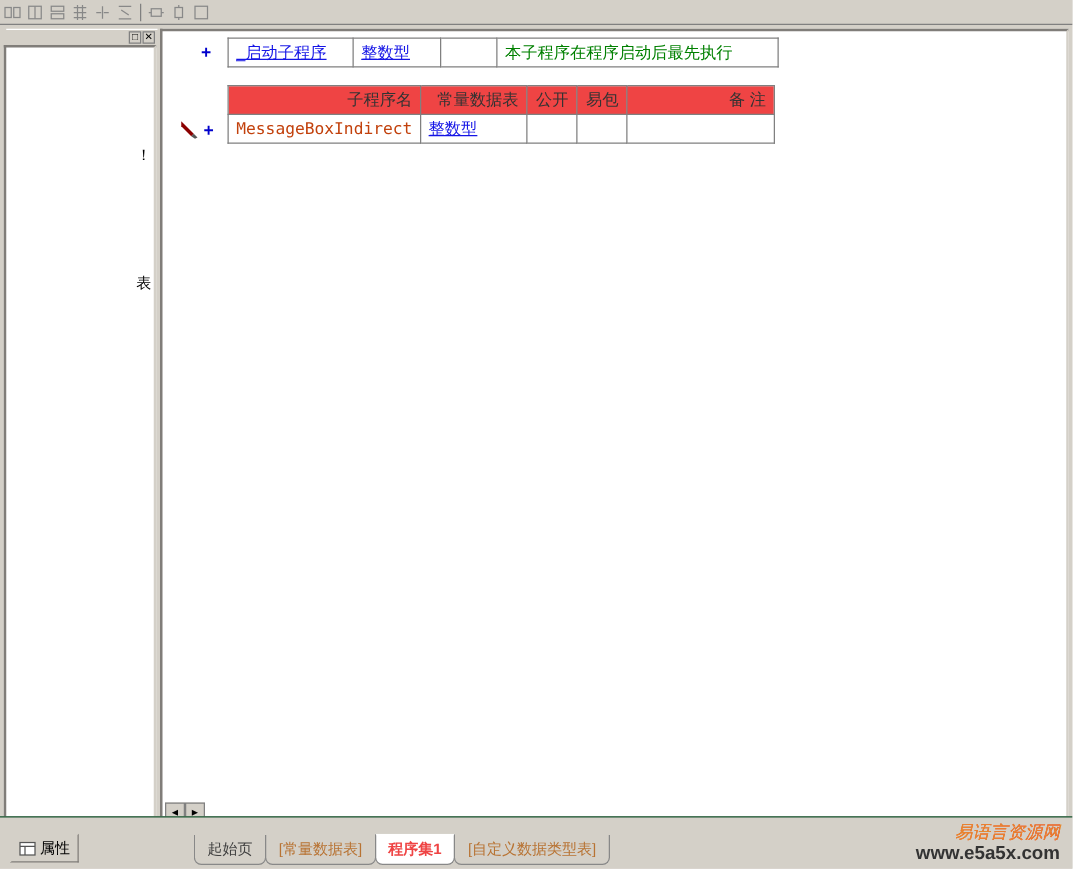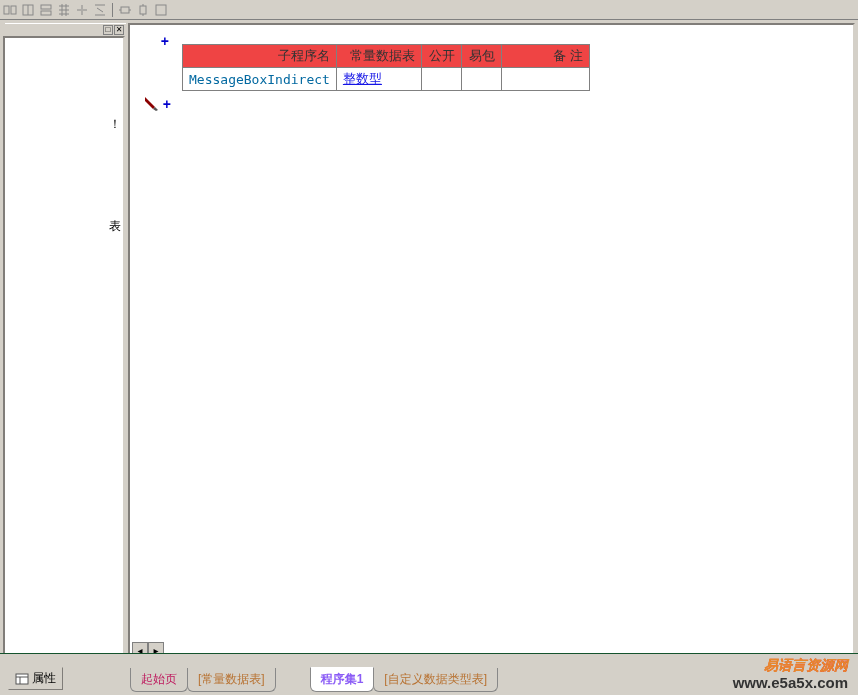--- a/index.html
+++ b/index.html
@@ -133,21 +133,21 @@
     }
     .col-name { width: 100px; }
     .col-type { width: 70px; }
     .col-empty { width: 45px; }
     .col-comment-wide { width: 225px; }
     
     .col2-name { width: 145px; }
     .col2-type { width: 85px; }
     .col2-public { width: 40px; margin-left: 20px; }
     .col2-pkg { width: 40px; font-family: Liberation Mono, monospace; }
-    .col2-note { width: 88px; }
+    .col2-note { width: 118px; }
     
     .link-blue { color: #1515e6; text-decoration: underline; cursor: default; }
     .text-green { color: #008000; }
     
     .scroll-indicator {
       position: absolute;
       bottom: 2px;
       left: 2px;
       display: flex;
     }
@@ -203,41 +203,40 @@
       padding: 3px 10px;
       font-size: 12px;
       border: 1px solid #888;
       border-top: none;
       border-radius: 0 0 6px 6px;
       background: #d4d0c8;
       margin-right: -1px;
       cursor: pointer;
       position: relative;
     }
-    .tab-blue { color: #be185d; }
+    .tab-blue { color: #404040; margin-left: 25px; }
     .tab-orange { color: #b87333; }
     .tab-active {
       background: white;
       font-weight: bold;
-      color: #8b5cf6;
+      color: #ef4444;
       z-index: 1;
       border-top: 1px solid white;
-      margin-left: 35px;
     }
     
     .watermark {
       position: absolute;
       bottom: 3px;
       right: 10px;
       text-align: right;
       line-height: 1.2;
     }
     .watermark-cn {
       font-size: 14px;
-      font-weight: bold;
+      font-weight: normal;
       background: linear-gradient(90deg, #ff6600, #ff0000);
       -webkit-background-clip: text;
       background-clip: text;
       color: #e58930;
       font-style: italic;
     }
     .watermark-url {
       font-size: 15px;
       color: #333;
       font-weight: bold;
@@ -321,20 +320,30 @@
       <span class="sidebar-char" style="top:78px;right:2px;">！</span>
       <span class="sidebar-char" style="top:180px;right:2px;">表</span>
     </div>
   </div>
 
   <div class="content-area">
     <div class="content-inner">
       <div class="row-marker" style="top:8px;">
         <span class="plus-sign">+</span>
       </div>
+      <table class="table1">
+        <tbody>
+            <tr>
+          <td class="col-name"><span class="link-blue">_启动子程序</span></td>
+          <td class="col-type"><span class="link-blue">整数型</span></td>
+          <td class="col-empty"></td>
+          <td class="col-comment-wide"><span class="text-green">本子程序在程序启动后最先执行</span></td>
+        </tr>
+      </tbody>
+        </table>
 
       <div style="height:14px;"></div>
 
       <div class="row-marker" style="top:70px;left:0px;width:44px;">
         <svg width="18" height="18" viewBox="0 0 18 18">
             <path d="M2 2 L12 12 L10 14 L2 6 Z" fill="#8b0000"></path>
             <path d="M12 12 L15 15 L13 16 L10 14 Z" fill="#555"></path>
           </svg>
         <span class="plus-sign">+</span>
       </div>
@@ -342,21 +351,21 @@
       <table class="table2">
         <tbody>
             <tr>
           <th class="col2-name">子程序名</th>
           <th class="col2-type">常量数据表</th>
           <th class="col2-public">公开</th>
           <th class="col2-pkg">易包</th>
           <th class="col2-note">备 注</th>
         </tr>
         <tr>
-          <td class="col2-name" style="color:#0369a1;font-family:monospace;">MessageBoxIndirect</td>
+          <td class="col2-name" style="color:#c2410c;font-family:monospace;">MessageBoxIndirect</td>
           <td class="col2-type"><span class="link-blue">整数型</span></td>
           <td class="col2-public"></td>
           <td class="col2-pkg"></td>
           <td class="col2-note"></td>
         </tr>
       </tbody>
         </table>
     </div>
 
     <div class="scroll-indicator">

